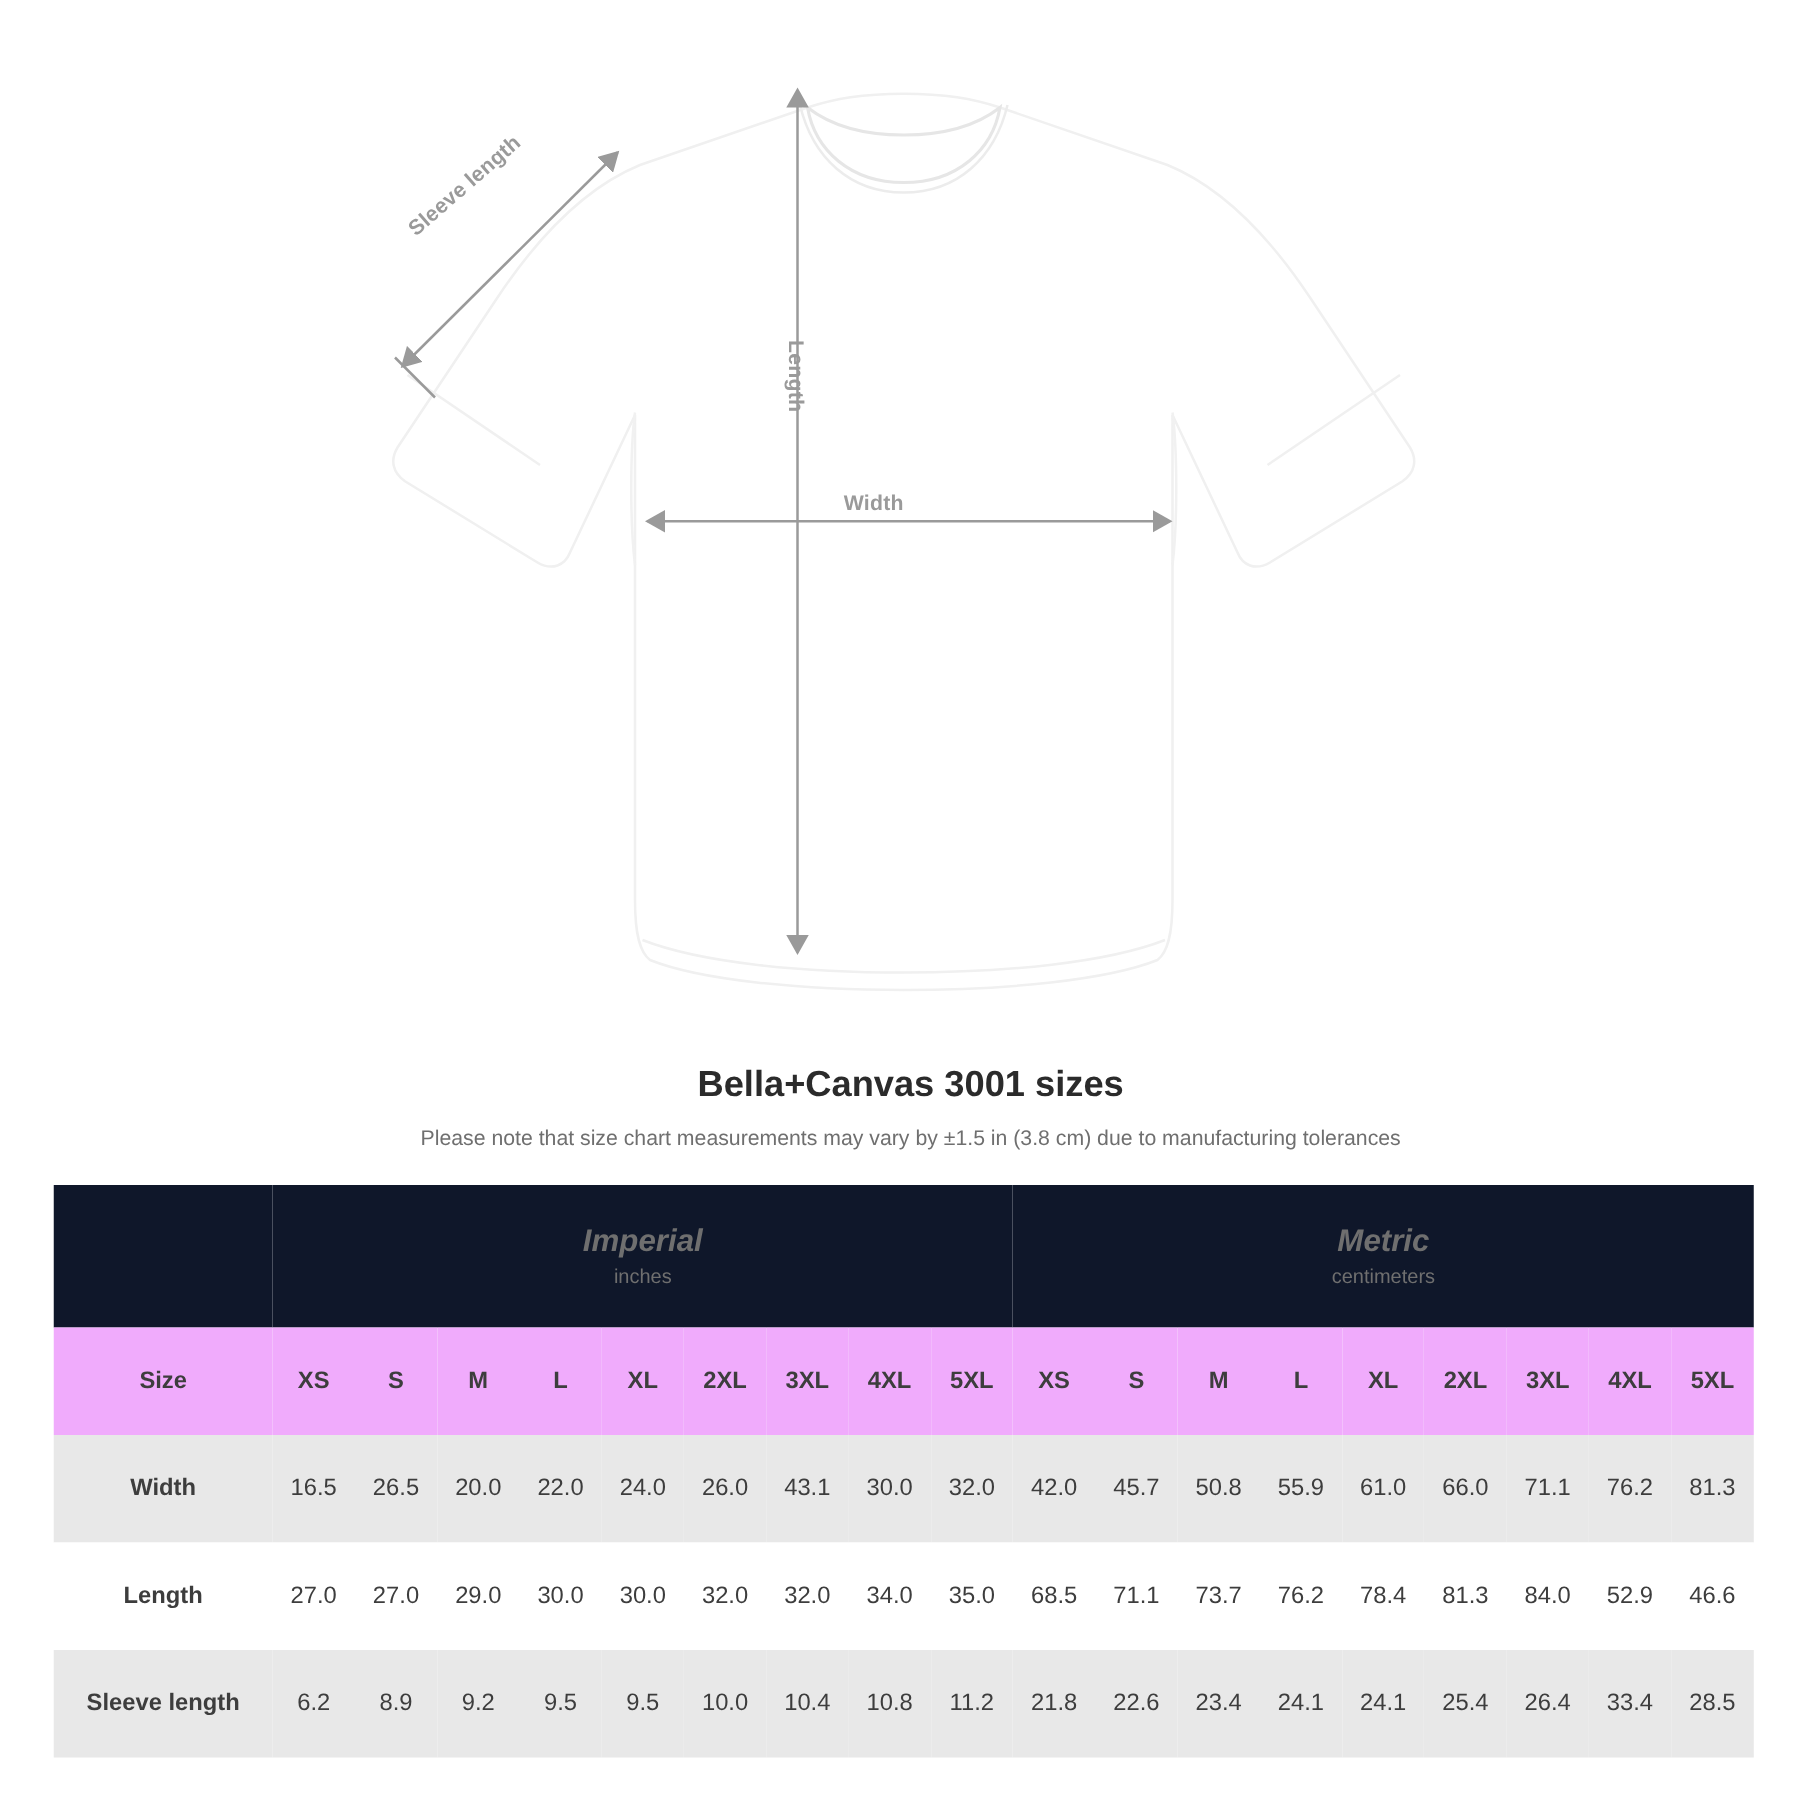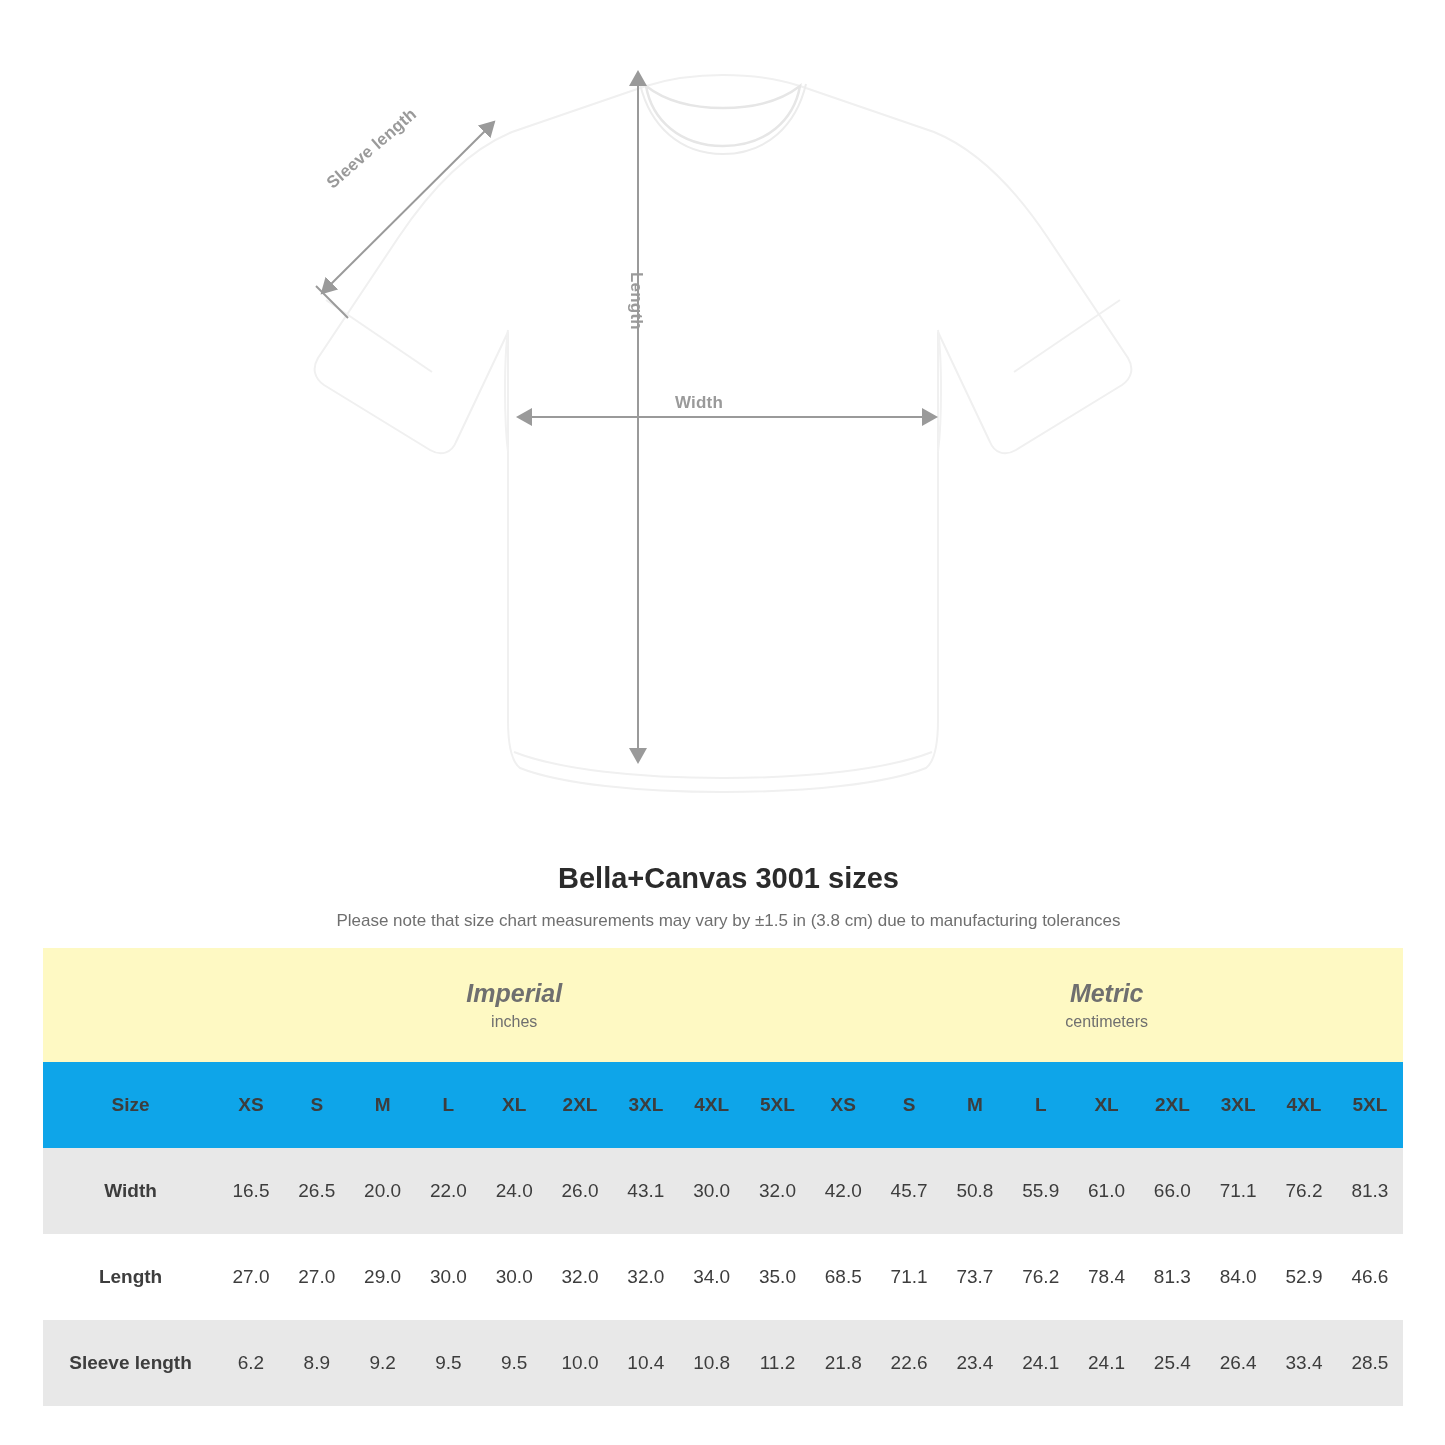--- a/index.html
+++ b/index.html
@@ -55,21 +55,21 @@
     transform-origin: left top;
   }
   .label-width {
     left: 675px;
     top: 393px;
   }
 
   
   .title-block {
     text-align: center;
-    margin-top: 32px;
+    margin-top: 22px;
     padding-left: 12px;
   }
   .chart-title {
     font-size: 29px;
     font-weight: bold;
     color: #2b2b2b;
     margin: 0;
   }
   .chart-note {
     font-size: 17px;
@@ -89,37 +89,37 @@
     width: 1360px;
     table-layout: fixed;
   }
   table.size-table td, table.size-table th {
     text-align: center;
     vertical-align: middle;
     border: none;
   }
   .unit-row td {
     height: 112px;
-    background: #fef9c3;
+    background: #0f172a;
   }
   .unit-name {
     font-size: 25px;
     font-style: italic;
     font-weight: bold;
     color: #6f6f6f;
     line-height: 1.15;
   }
   .unit-sub {
     font-size: 16px;
     color: #6f6f6f;
     padding-top: 6px;
   }
   .header-row td {
     height: 84px;
-    background: #0ea5e9;
+    background: #f0abfc;
     font-size: 19px;
     font-weight: bold;
     color: #3d3d3d;
   }
   .row-label {
     font-size: 19px;
     font-weight: bold;
     color: #3d3d3d;
   }
   .data-row td {

